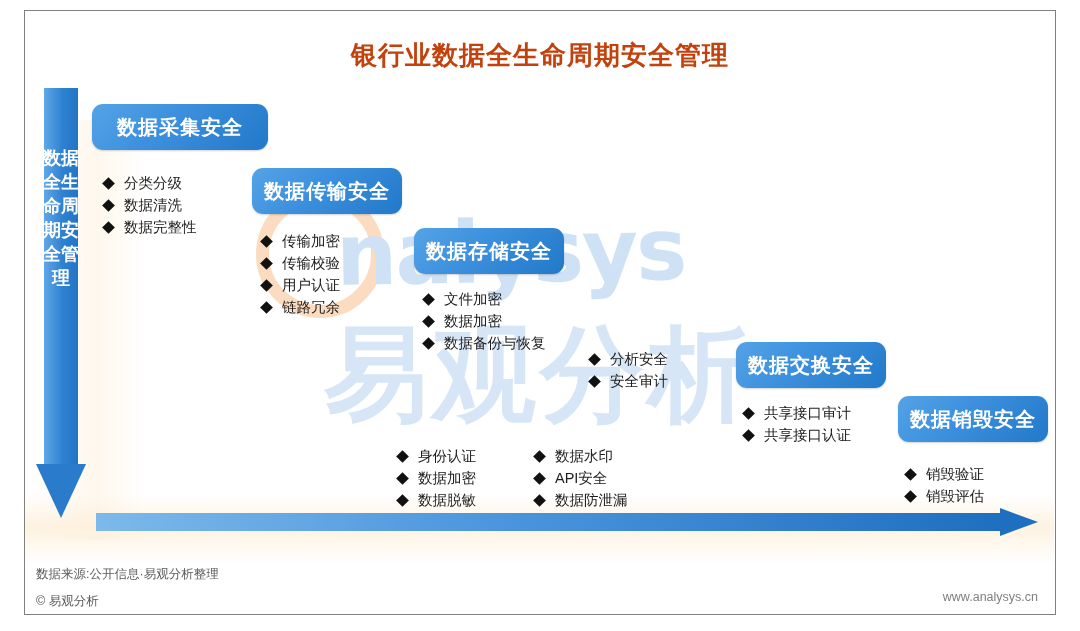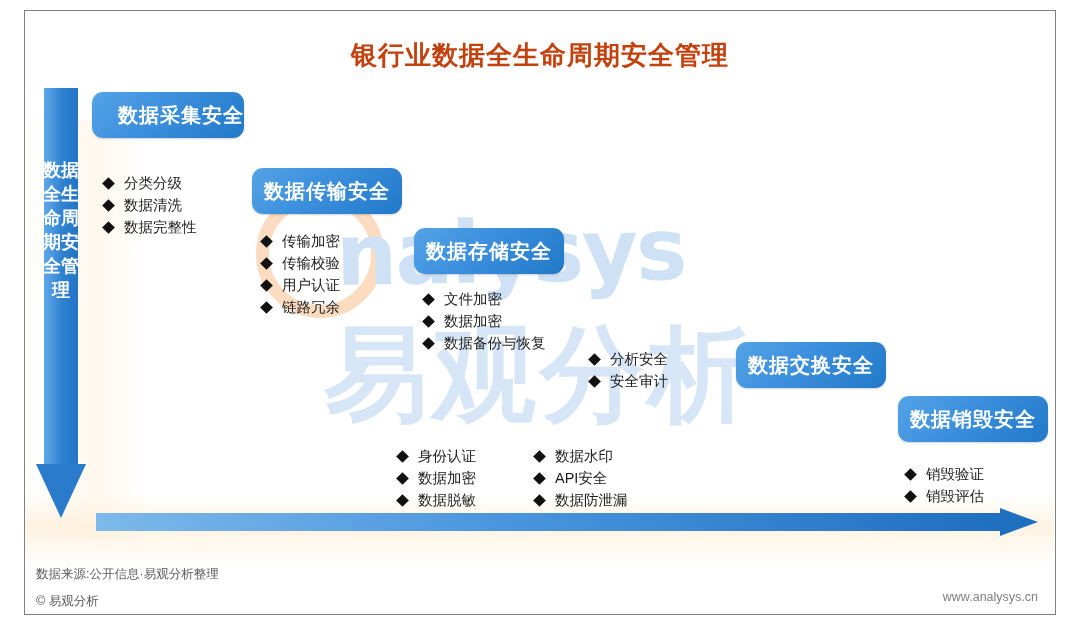--- a/index.html
+++ b/index.html
@@ -82,21 +82,20 @@
     border-right:25px solid transparent;
     border-top:54px solid #2a7bcb;
   }
   .varrow .vtext{
     position:absolute;left:0;top:58px;width:50px;
     text-align:center;
     color:#ffffff;font-weight:bold;font-size:18px;
     line-height:24px;
     letter-spacing:0px;
     word-break:break-all;
-    margin-top:12px;
   }
 
   
   .harrow{
     position:absolute;left:96px;top:508px;width:946px;height:28px;z-index:4;
   }
   .harrow .shaft{
     position:absolute;left:0;top:5px;width:906px;height:18px;
     background:linear-gradient(90deg,#7db9ea 0%,#4a95dd 45%,#1f6fc0 100%);
   }
@@ -171,21 +170,21 @@
     <div class="shaft"></div>
     <div class="head"></div>
     <div class="vtext">数据全生命周期安全管理</div>
   </div>
 
   <div class="harrow">
     <div class="shaft"></div>
     <div class="head"></div>
   </div>
 
-  <div class="pill" style="left:92px;top:92px;width:152px;height:46px;justify-content:flex-end;">
+  <div class="pill" style="left:92px;top:104px;width:176px;height:46px;">
     <span>数据采集安全</span>
   </div>
   <div class="blist" style="left:104px;top:172px;">
     <div class="bitem">
       <span class="bullet"></span>
       <span>分类分级</span>
     </div>
     <div class="bitem">
       <span class="bullet"></span>
       <span>数据清洗</span>
@@ -242,20 +241,30 @@
       <span>分析安全</span>
     </div>
     <div class="bitem">
       <span class="bullet"></span>
       <span>安全审计</span>
     </div>
   </div>
 
   <div class="pill" style="left:736px;top:342px;width:150px;height:46px;">
     <span>数据交换安全</span>
+  </div>
+  <div class="blist" style="left:744px;top:402px;">
+    <div class="bitem">
+      <span class="bullet"></span>
+      <span>共享接口审计</span>
+    </div>
+    <div class="bitem">
+      <span class="bullet"></span>
+      <span>共享接口认证</span>
+    </div>
   </div>
 
   <div class="pill" style="left:898px;top:396px;width:150px;height:46px;justify-content:center;">
     <span>数据销毁安全</span>
   </div>
   <div class="blist" style="left:906px;top:463px;">
     <div class="bitem">
       <span class="bullet"></span>
       <span>销毁验证</span>
     </div>

